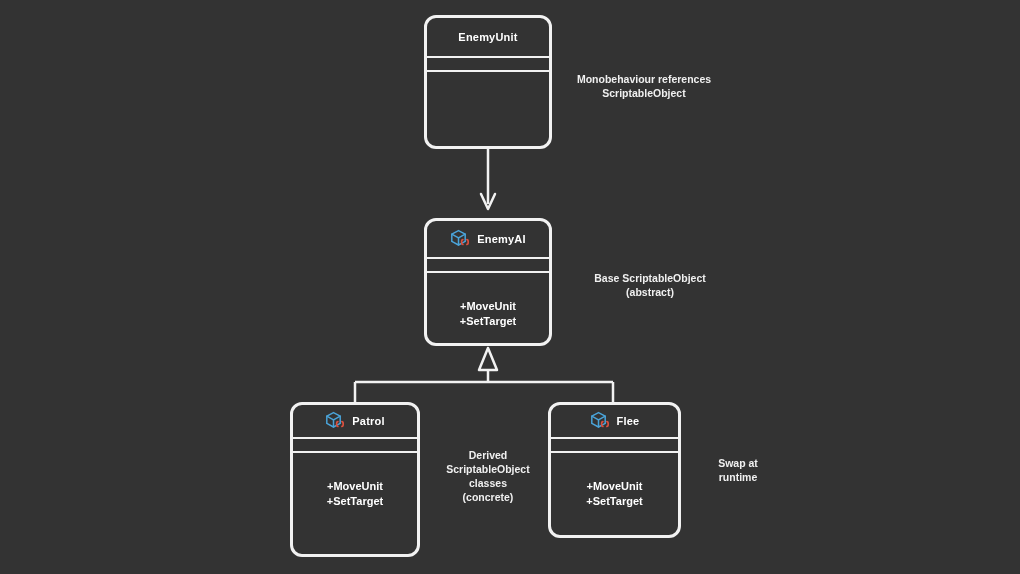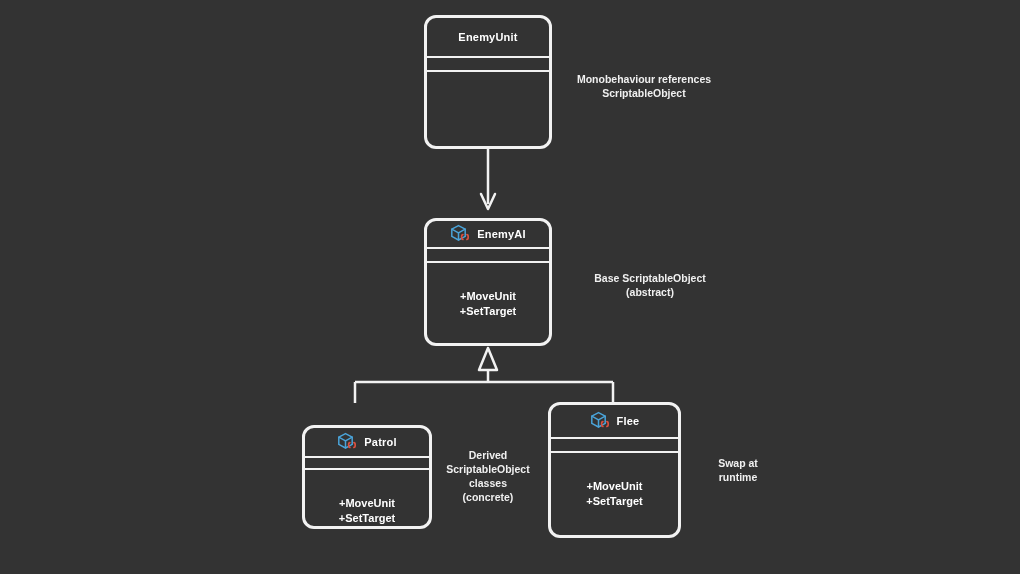--- a/index.html
+++ b/index.html
@@ -65,23 +65,23 @@
     line-height: 15px;
   }
   .uml-methods .m { white-space: pre; }
 
   
   #box-enemyunit { left: 424px; top: 15px;  width: 128px; height: 134px; }
   #box-enemyunit .uml-title   { height: 40px; }
   #box-enemyunit .uml-methods { padding-top: 0; }
 
   #box-enemyai   { left: 424px; top: 218px; width: 128px; height: 128px; }
-  #box-enemyai .uml-title { height: 28px; }
-
-  #box-patrol    { left: 302px; top: 402px; width: 130px; height: 104px; margin-top: 23px; }
+  #box-enemyai .uml-title { height: 38px; }
+
+  #box-patrol    { left: 290px; top: 402px; width: 130px; height: 155px; }
   #box-patrol .uml-title { height: 34px; }
 
   #box-flee      { left: 548px; top: 402px; width: 133px; height: 136px; }
   #box-flee .uml-title { height: 34px; }
 
   
   .so-icon {
     position: relative;
     width: 22px;
     height: 20px;

